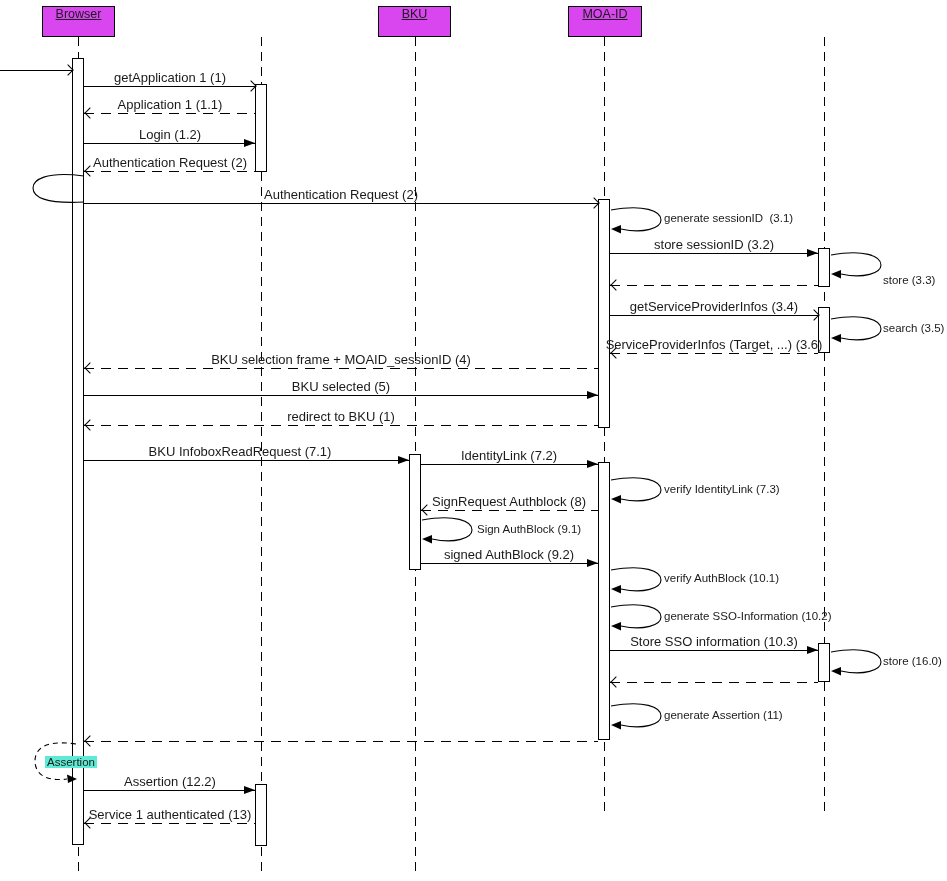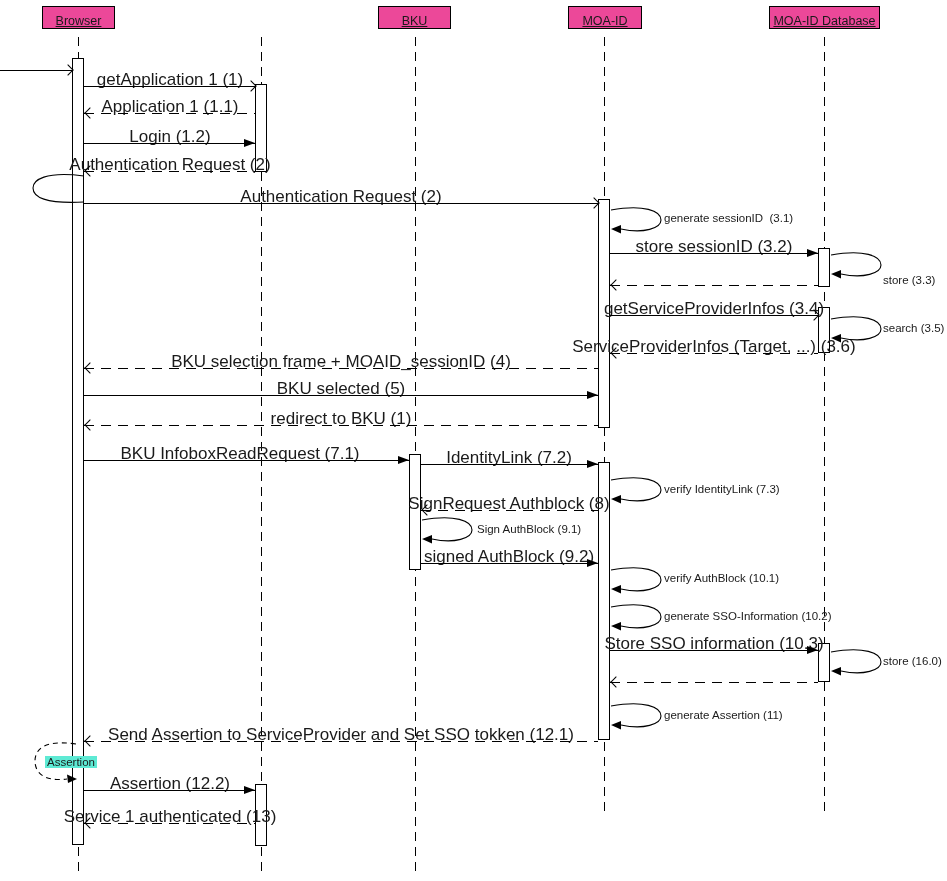--- a/index.html
+++ b/index.html
@@ -1,27 +1,27 @@
 <!DOCTYPE html>
 <html><head>
 <meta charset="utf-8">
 <style>
   html,body{margin:0;padding:0;background:#fff}
   #d{position:relative;width:947px;height:881px;background:#fff;overflow:hidden;
      font-family:"Liberation Sans",sans-serif;color:#1a1a1a}
-  .pb{position:absolute;top:6px;height:23px;border:1px solid #000;background:#ec4899;
-      box-sizing:border-box;display:flex;align-items:flex-end;justify-content:center;font-size:12.5px}
+  .pb{position:absolute;top:6px;height:31px;border:1px solid #000;background:#d946ef;
+      box-sizing:border-box;display:flex;align-items:flex-start;justify-content:center;font-size:12.5px}
   .pb span{text-decoration:underline}
   .ll{position:absolute;width:1px;
       background:repeating-linear-gradient(180deg,#000 0,#000 9px,transparent 9px,transparent 15px)}
   .bar{position:absolute;width:12px;background:#fff;border:1px solid #000;box-sizing:border-box}
   .ln{position:absolute;height:1px;background:#000}
   .dl{position:absolute;height:1px;
       background:repeating-linear-gradient(90deg,#000 0,#000 10px,transparent 10px,transparent 17px)}
-  .ml{position:absolute;font-size:17px;white-space:pre;transform:translateX(-50%)}
+  .ml{position:absolute;font-size:13px;white-space:pre;transform:translateX(-50%)}
   .mll{position:absolute;font-size:11.5px;white-space:pre}
   .bg{background:#5eead4;padding:0 2px}
   .cv{position:absolute;width:7px;height:7px;border-top:1px solid #000;border-right:1px solid #000}
   .cvr{transform:rotate(45deg)}
   .cvl{transform:rotate(-135deg)}
   .fr{position:absolute;width:0;height:0;border-left:11px solid #000;
       border-top:4px solid transparent;border-bottom:4px solid transparent}
   svg.lp{position:absolute;overflow:visible}
   .lpp{fill:none;stroke:#000;stroke-width:1.1}
   .lpd{fill:none;stroke:#000;stroke-width:1.1;stroke-dasharray:5,4}
@@ -34,23 +34,20 @@
 
   <div class="pb" style="left:42px;width:73px">
       <span>Browser</span>
     </div>
   <div class="pb" style="left:378px;width:73px">
       <span>BKU</span>
     </div>
   <div class="pb" style="left:568px;width:74px">
       <span>MOA-ID</span>
     </div>
-  <div class="pb" style="left:769px;width:111px">
-      <span>MOA-ID Database</span>
-    </div>
 
   <div class="ll" style="left:78px;top:37px;height:839px"></div>
   <div class="ll" style="left:261px;top:37px;height:839px"></div>
   <div class="ll" style="left:415px;top:37px;height:839px"></div>
   <div class="ll" style="left:604px;top:37px;height:778px"></div>
   <div class="ll" style="left:824px;top:37px;height:778px"></div>
 
   <div class="bar" style="left:72px;top:58px;height:787px"></div>
   <div class="bar" style="left:255px;top:84px;height:88px"></div>
   <div class="bar" style="left:255px;top:784px;height:62px"></div>
@@ -185,21 +182,20 @@
 
   <div class="dl" style="left:610px;top:682px;width:208px"></div>
   <div class="cv cvl" style="left:612px;top:678px"></div>
 
   <svg class="lp" style="left:610px;top:702px" width="52" height="28" viewBox="0 0 52 28">
     <path class="lpp" d="M1,4 C34,-2 51,5 51,14 C51,22 34,28 11,23"></path>
     <polygon class="lph" points="1,23 11,19 11,27.5"></polygon>
   </svg>
   <span class="mll" style="left:664px;top:709px">generate Assertion (11)</span>
 
-  <span class="ml" style="left:341px;top:725px">Send Assertion to ServiceProvider and Set SSO tokken (12.1)</span>
   <div class="dl" style="left:84px;top:741px;width:514px"></div>
   <div class="cv cvl" style="left:86px;top:737px"></div>
 
   <svg class="lp" style="left:34px;top:741px" width="44" height="42" viewBox="0 0 44 42">
     <path class="lpd" d="M42,3 C8,-2 1,10 1,20 C1,31 9,41 33,38"></path>
     <polygon class="lph" points="43,38 33,33.5 34,42"></polygon>
   </svg>
   <span class="mll bg" style="left:45px;top:756px">Assertion</span>
 
   <span class="ml" style="left:170px;top:774px">Assertion (12.2)</span>

